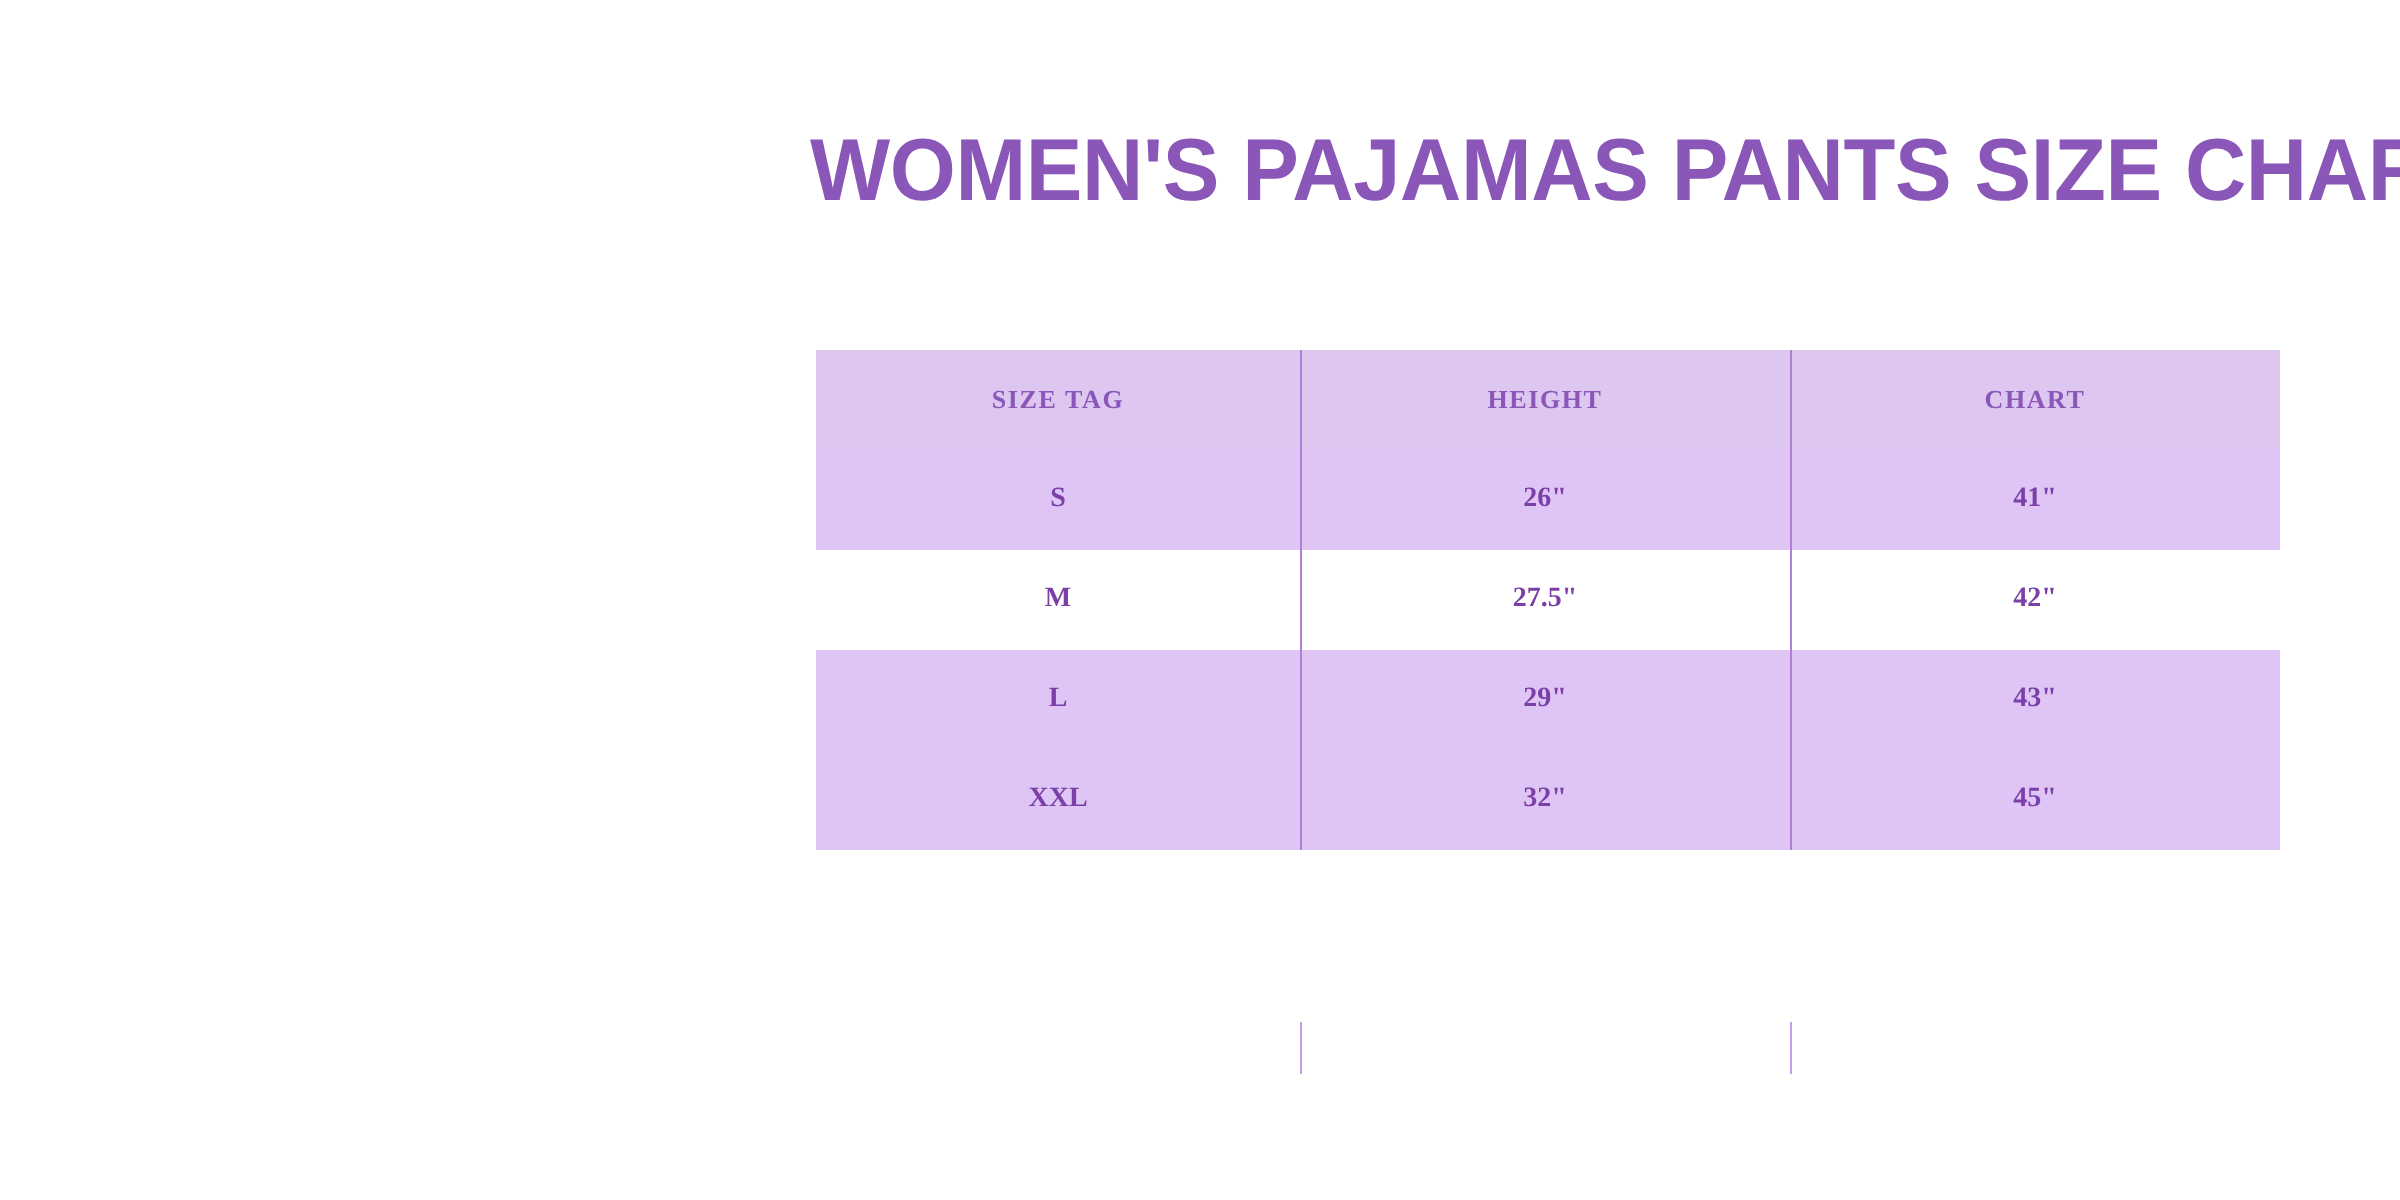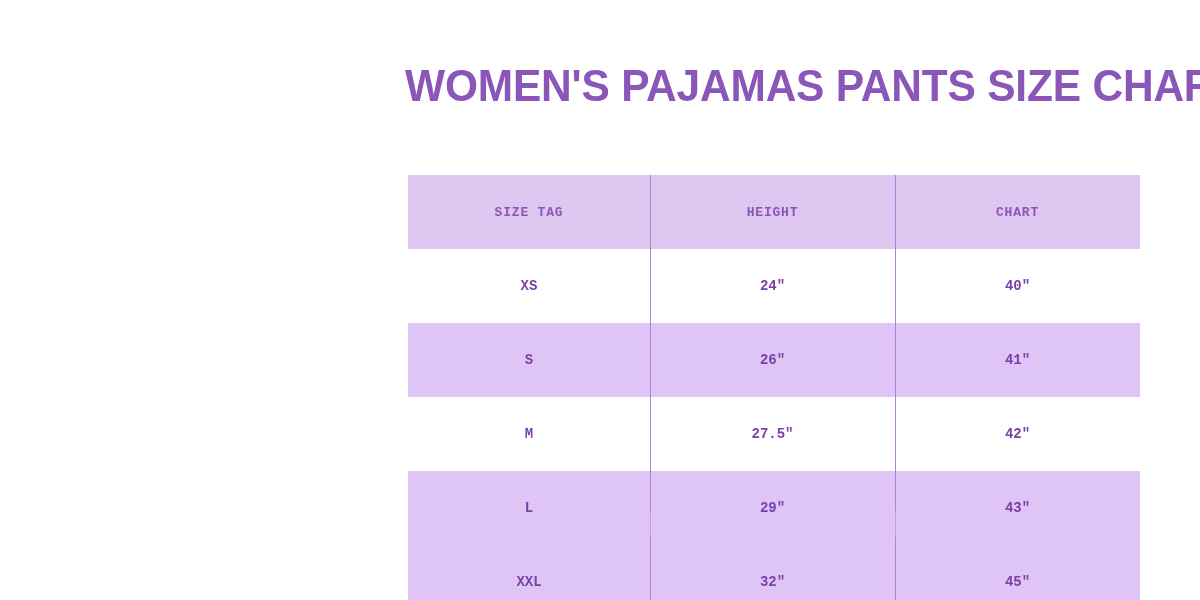--- a/index.html
+++ b/index.html
@@ -49,27 +49,27 @@
     table-layout: fixed;
   }
 
   .size-table col.c-size { width: 242px; }
   .size-table col.c-waist { width: 245px; }
   .size-table col.c-height { width: 245px; }
 
   .size-table th,
   .size-table td {
     height: 42px;
-    padding: 16px;
+    padding: 4px;
     text-align: center;
     vertical-align: middle;
     color: #7b3fa8;
     font-size: 14px;
     font-weight: bold;
-    font-family: Liberation Mono, monospace;
+    font-family: Liberation Serif, serif;
     margin-left: 36px;
   }
 
   .size-table thead th {
     background: #ddc6f0;
     color: #8a56b8;
     font-size: 13px;
     letter-spacing: 0.8px;
   }
 
@@ -111,25 +111,20 @@
       <col class="c-height">
     </colgroup>
     <thead>
       <tr>
         <th>SIZE TAG</th>
         <th class="divider-left">HEIGHT</th>
         <th class="divider-left">CHART</th>
       </tr>
     </thead>
     <tbody>
-      <tr class="row-plain">
-        <td>XS</td>
-        <td class="divider-left">24"</td>
-        <td class="divider-left">40"</td>
-      </tr>
       <tr class="row-alt">
         <td>S</td>
         <td class="divider-left">26"</td>
         <td class="divider-left">41"</td>
       </tr>
       <tr class="row-plain">
         <td>M</td>
         <td class="divider-left">27.5"</td>
         <td class="divider-left">42"</td>
       </tr>

